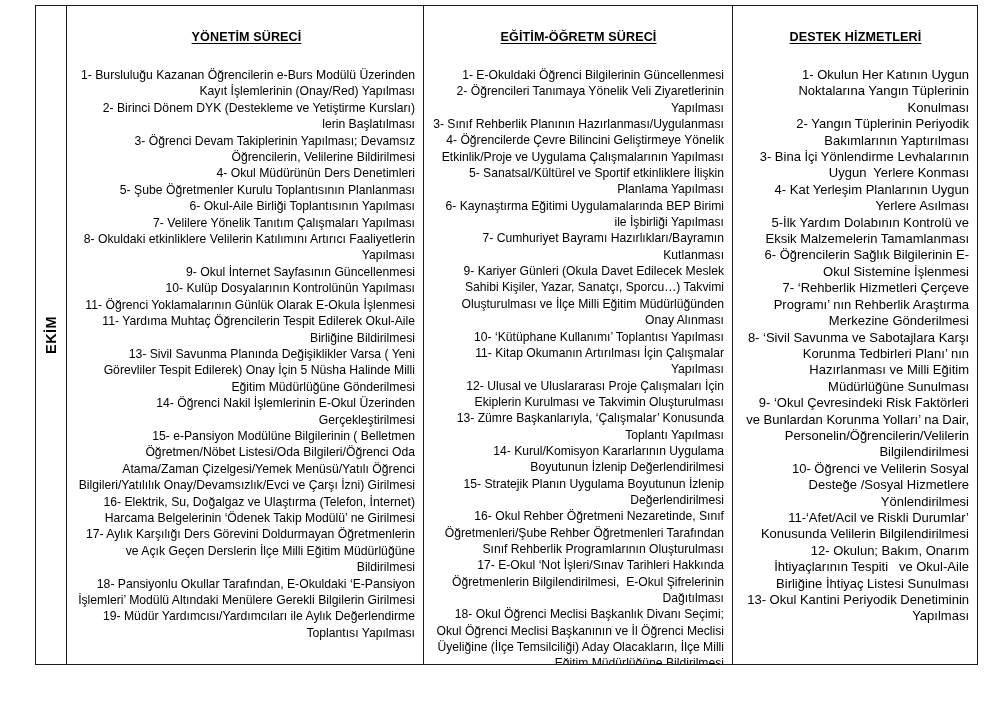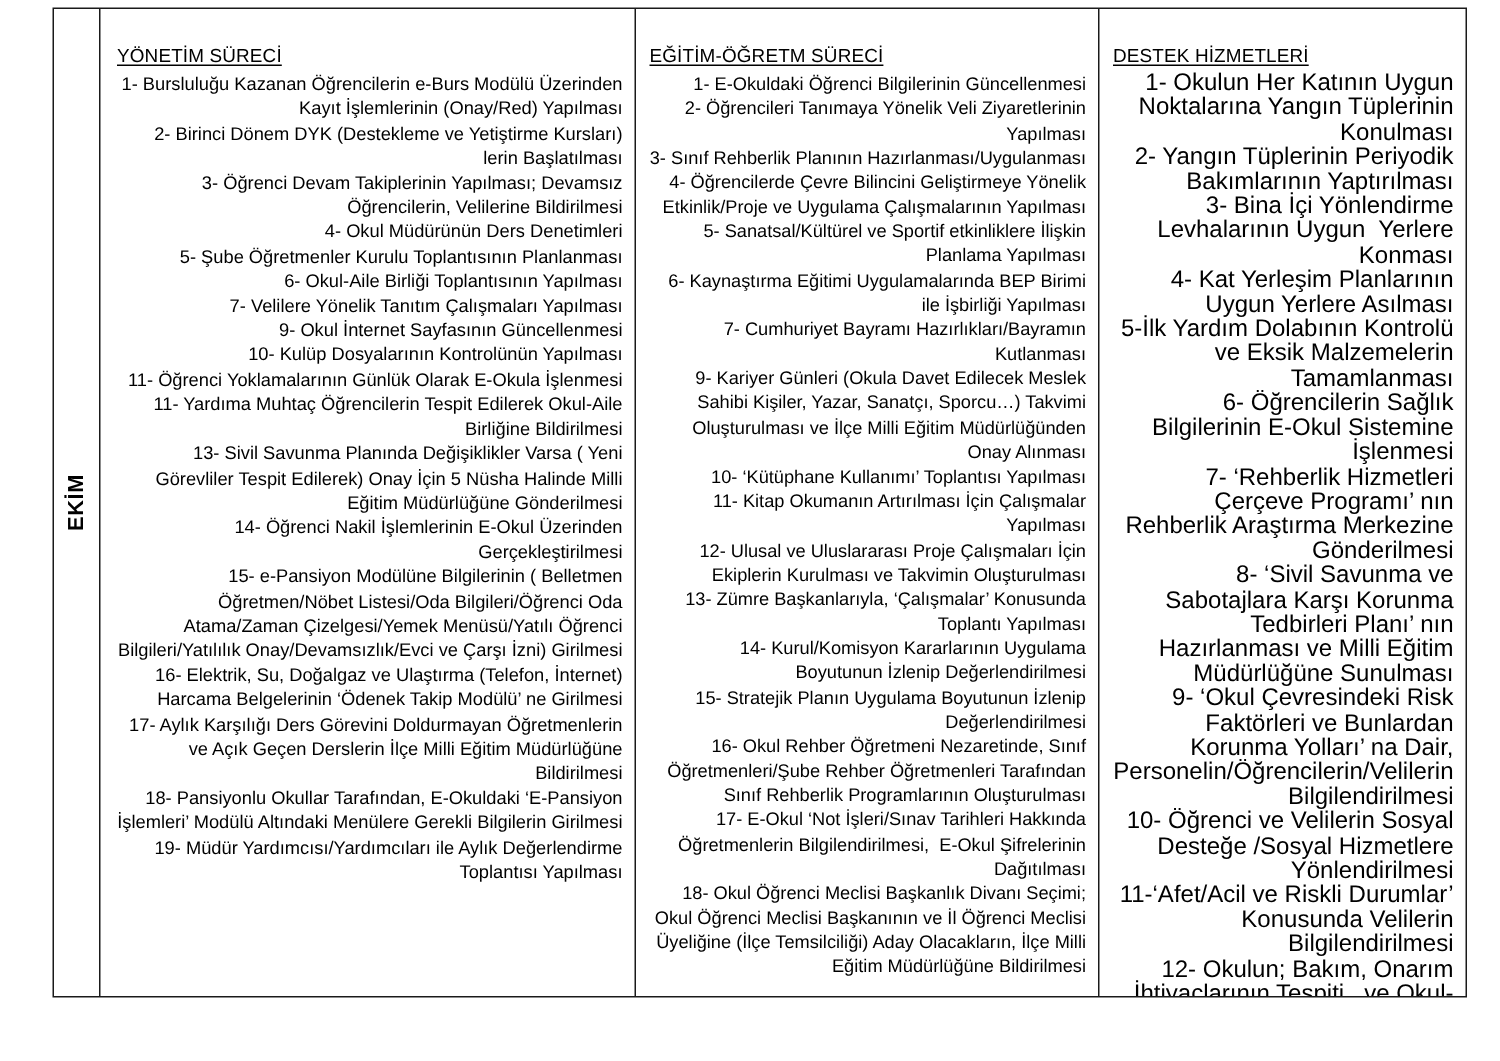--- a/index.html
+++ b/index.html
@@ -77,47 +77,47 @@
     padding-left: 9px;
     padding-right: 8px;
   }
   .col-3 {
     flex: 1 1 auto;
     padding-left: 9px;
     padding-right: 8px;
   }
 
   .col-header {
-    text-align: left;
-    font-weight: normal;
+    text-align: center;
+    font-weight: bold;
     font-size: 12.6px;
     text-decoration: underline;
     text-underline-offset: 2px;
-    margin: 10px 0 4px 0;
+    margin: 10px 0 23px 0;
     letter-spacing: 0.1px;
   }
 
   .item-list {
     list-style: none;
     margin: 0;
     padding: 0;
   }
   .item-list li {
     font-size: 12.15px;
     line-height: 16.35px;
     margin: 0;
     padding: 0;
     text-align: right;
     white-space: pre-wrap;
     word-break: normal;
     overflow-wrap: break-word;
   }
   .col-1 .item-list li { font-size: 12.2px; line-height: 16.4px; }
   .col-2 .item-list li { font-size: 12.15px; line-height: 16.35px; }
-  .col-3 .item-list li { font-size: 16px; line-height: 16.4px; }
+  .col-3 .item-list li { font-size: 13px; line-height: 16.4px; }
 </style>
 </head>
 <body>
 
 <div class="page">
   <div class="plan-table">
 
     <div class="month-cell">
       <span class="month-label">EKİM</span>
     </div>
@@ -125,20 +125,21 @@
     <div class="col col-1">
       <div class="col-header">YÖNETİM SÜRECİ</div>
       <ul class="item-list">
         <li>1- Bursluluğu Kazanan Öğrencilerin e-Burs Modülü Üzerinden Kayıt İşlemlerinin (Onay/Red) Yapılması</li>
         <li>2- Birinci Dönem DYK (Destekleme ve Yetiştirme Kursları) lerin Başlatılması</li>
         <li>3- Öğrenci Devam Takiplerinin Yapılması; Devamsız Öğrencilerin, Velilerine Bildirilmesi</li>
         <li>4- Okul Müdürünün Ders Denetimleri</li>
         <li>5- Şube Öğretmenler Kurulu Toplantısının Planlanması</li>
         <li>6- Okul-Aile Birliği Toplantısının Yapılması</li>
         <li>7- Velilere Yönelik Tanıtım Çalışmaları Yapılması</li>
+        <li>8- Okuldaki etkinliklere Velilerin Katılımını Artırıcı Faaliyetlerin Yapılması</li>
         <li>9- Okul İnternet Sayfasının Güncellenmesi</li>
         <li>10- Kulüp Dosyalarının Kontrolünün Yapılması</li>
         <li>11- Öğrenci Yoklamalarının Günlük Olarak E-Okula İşlenmesi</li>
         <li>11- Yardıma Muhtaç Öğrencilerin Tespit Edilerek Okul-Aile Birliğine Bildirilmesi</li>
         <li>13- Sivil Savunma Planında Değişiklikler Varsa ( Yeni Görevliler Tespit Edilerek) Onay İçin 5 Nüsha Halinde Milli Eğitim Müdürlüğüne Gönderilmesi</li>
         <li>14- Öğrenci Nakil İşlemlerinin E-Okul Üzerinden Gerçekleştirilmesi</li>
         <li>15- e-Pansiyon Modülüne Bilgilerinin ( Belletmen Öğretmen/Nöbet Listesi/Oda Bilgileri/Öğrenci Oda Atama/Zaman Çizelgesi/Yemek Menüsü/Yatılı Öğrenci Bilgileri/Yatılılık Onay/Devamsızlık/Evci ve Çarşı İzni) Girilmesi</li>
         <li>16- Elektrik, Su, Doğalgaz ve Ulaştırma (Telefon, İnternet) Harcama Belgelerinin ‘Ödenek Takip Modülü’ ne Girilmesi</li>
         <li>17- Aylık Karşılığı Ders Görevini Doldurmayan Öğretmenlerin ve Açık Geçen Derslerin İlçe Milli Eğitim Müdürlüğüne Bildirilmesi</li>
         <li>18- Pansiyonlu Okullar Tarafından, E-Okuldaki ‘E-Pansiyon İşlemleri’ Modülü Altındaki Menülere Gerekli Bilgilerin Girilmesi</li>

